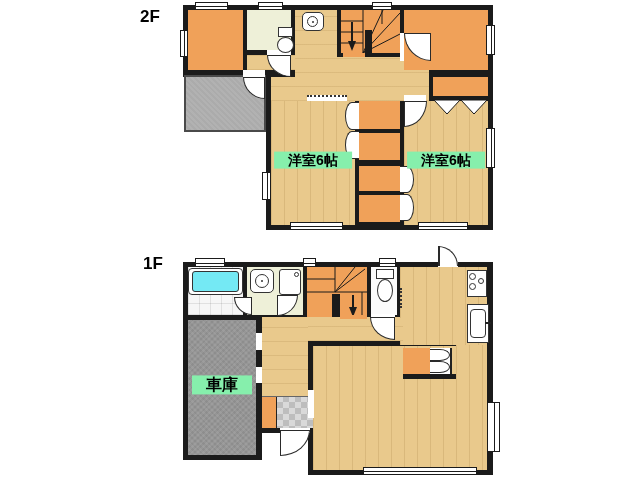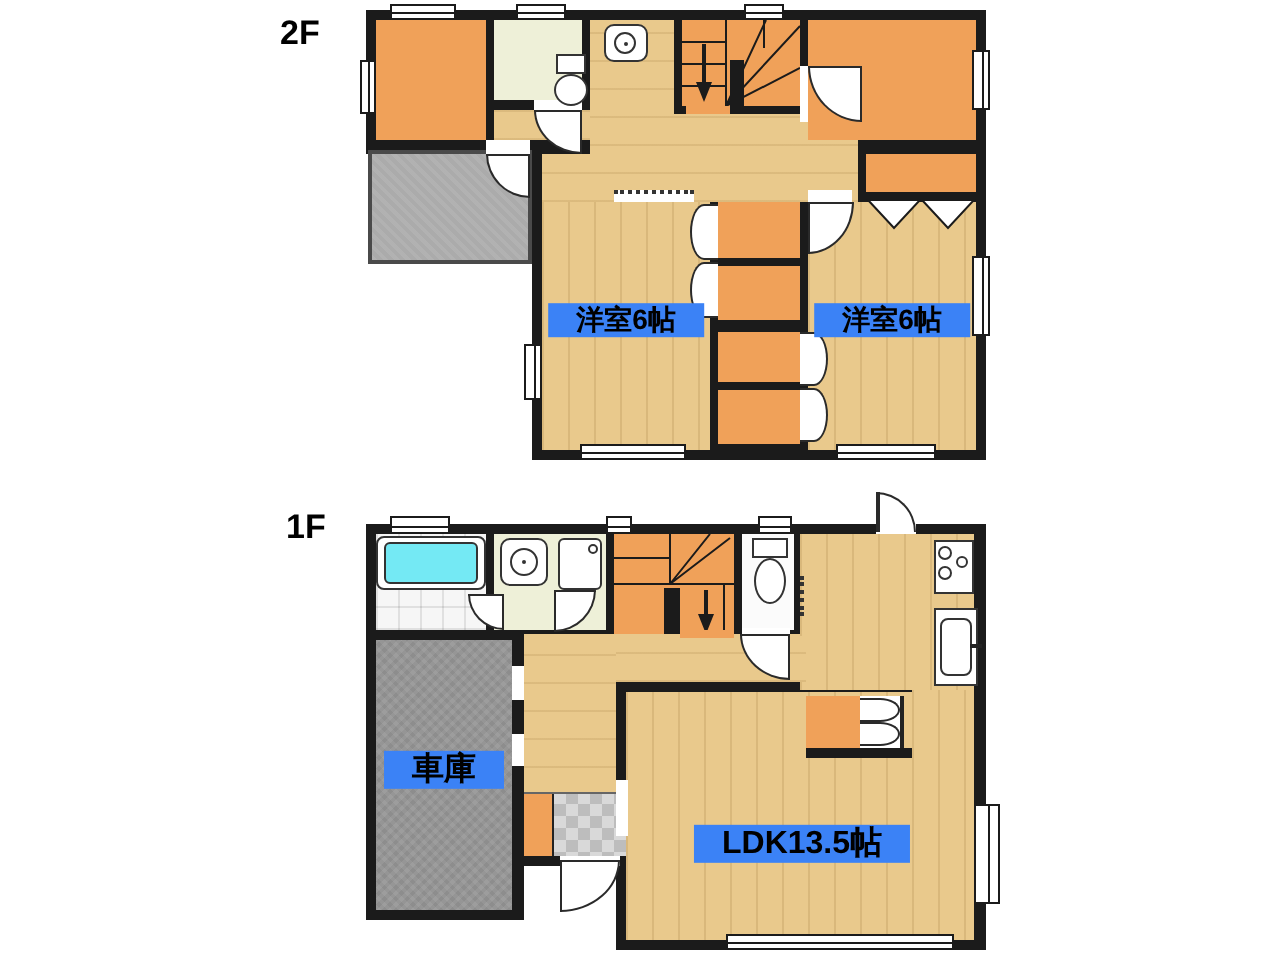--- a/index.html
+++ b/index.html
@@ -39,21 +39,21 @@
   .atr{border-radius:0 100% 0 0;background:transparent;border-left:0;border-bottom:0;}
   
   .bump-l{background:#fff;border:1px solid #2a2a2a;border-right:0;border-radius:50% 0 0 50%/50% 0 0 50%;}
   .bump-r{background:#fff;border:1px solid #2a2a2a;border-left:0;border-radius:0 50% 50% 0/0 50% 50% 0;}
   
   .fx{background:#fff;border:1px solid #333;}
   .round{border-radius:50%;}
   .dashedv{border-left:2px dotted #333;}
   .dashedh{background:#fff;border-top:2px dotted #333;}
   
-  .lbl{position:absolute;transform:translate(-50%,-50%);background:#3b82f6;padding:0 14px;
+  .lbl{position:absolute;transform:translate(-50%,-50%);background:#86efac;padding:0 14px;
        font-weight:bold;color:#000;white-space:nowrap;line-height:1.2;text-align:center;}
   .flr{position:absolute;font-weight:bold;color:#000;font-size:17px;}
 </style>
 </head>
 <body>
 
 <div id="canvas">
 
   <div class="r" style="inset:0">
     <span class="flr" style="left:140px;top:7px">2F</span>
@@ -201,17 +201,16 @@
     <div class="r fx" style="left:467px;top:304px;width:22px;height:39px"></div>
     <div class="r fx" style="left:470px;top:309px;width:16px;height:29px;border-radius:4px"></div>
     <div class="r" style="left:485px;top:322px;width:6px;height:2px;background:#222"></div>
 
     <div class="r win winh" style="left:195px;top:258px;width:30px;height:9px"></div>
     <div class="r win winh" style="left:303px;top:258px;width:13px;height:9px"></div>
     <div class="r win winh" style="left:379px;top:258px;width:17px;height:9px"></div>
     <div class="r win winv" style="left:487px;top:402px;width:13px;height:50px"></div>
     <div class="r win winh" style="left:363px;top:467px;width:114px;height:8px"></div>
 
-    <span class="lbl" style="left:401px;top:422px;font-size:16px">LDK13.5帖</span>
     <span class="lbl" style="left:222px;top:385px;font-size:16px">車庫</span>
   </div>
 
 </div>
 
 </body></html>

